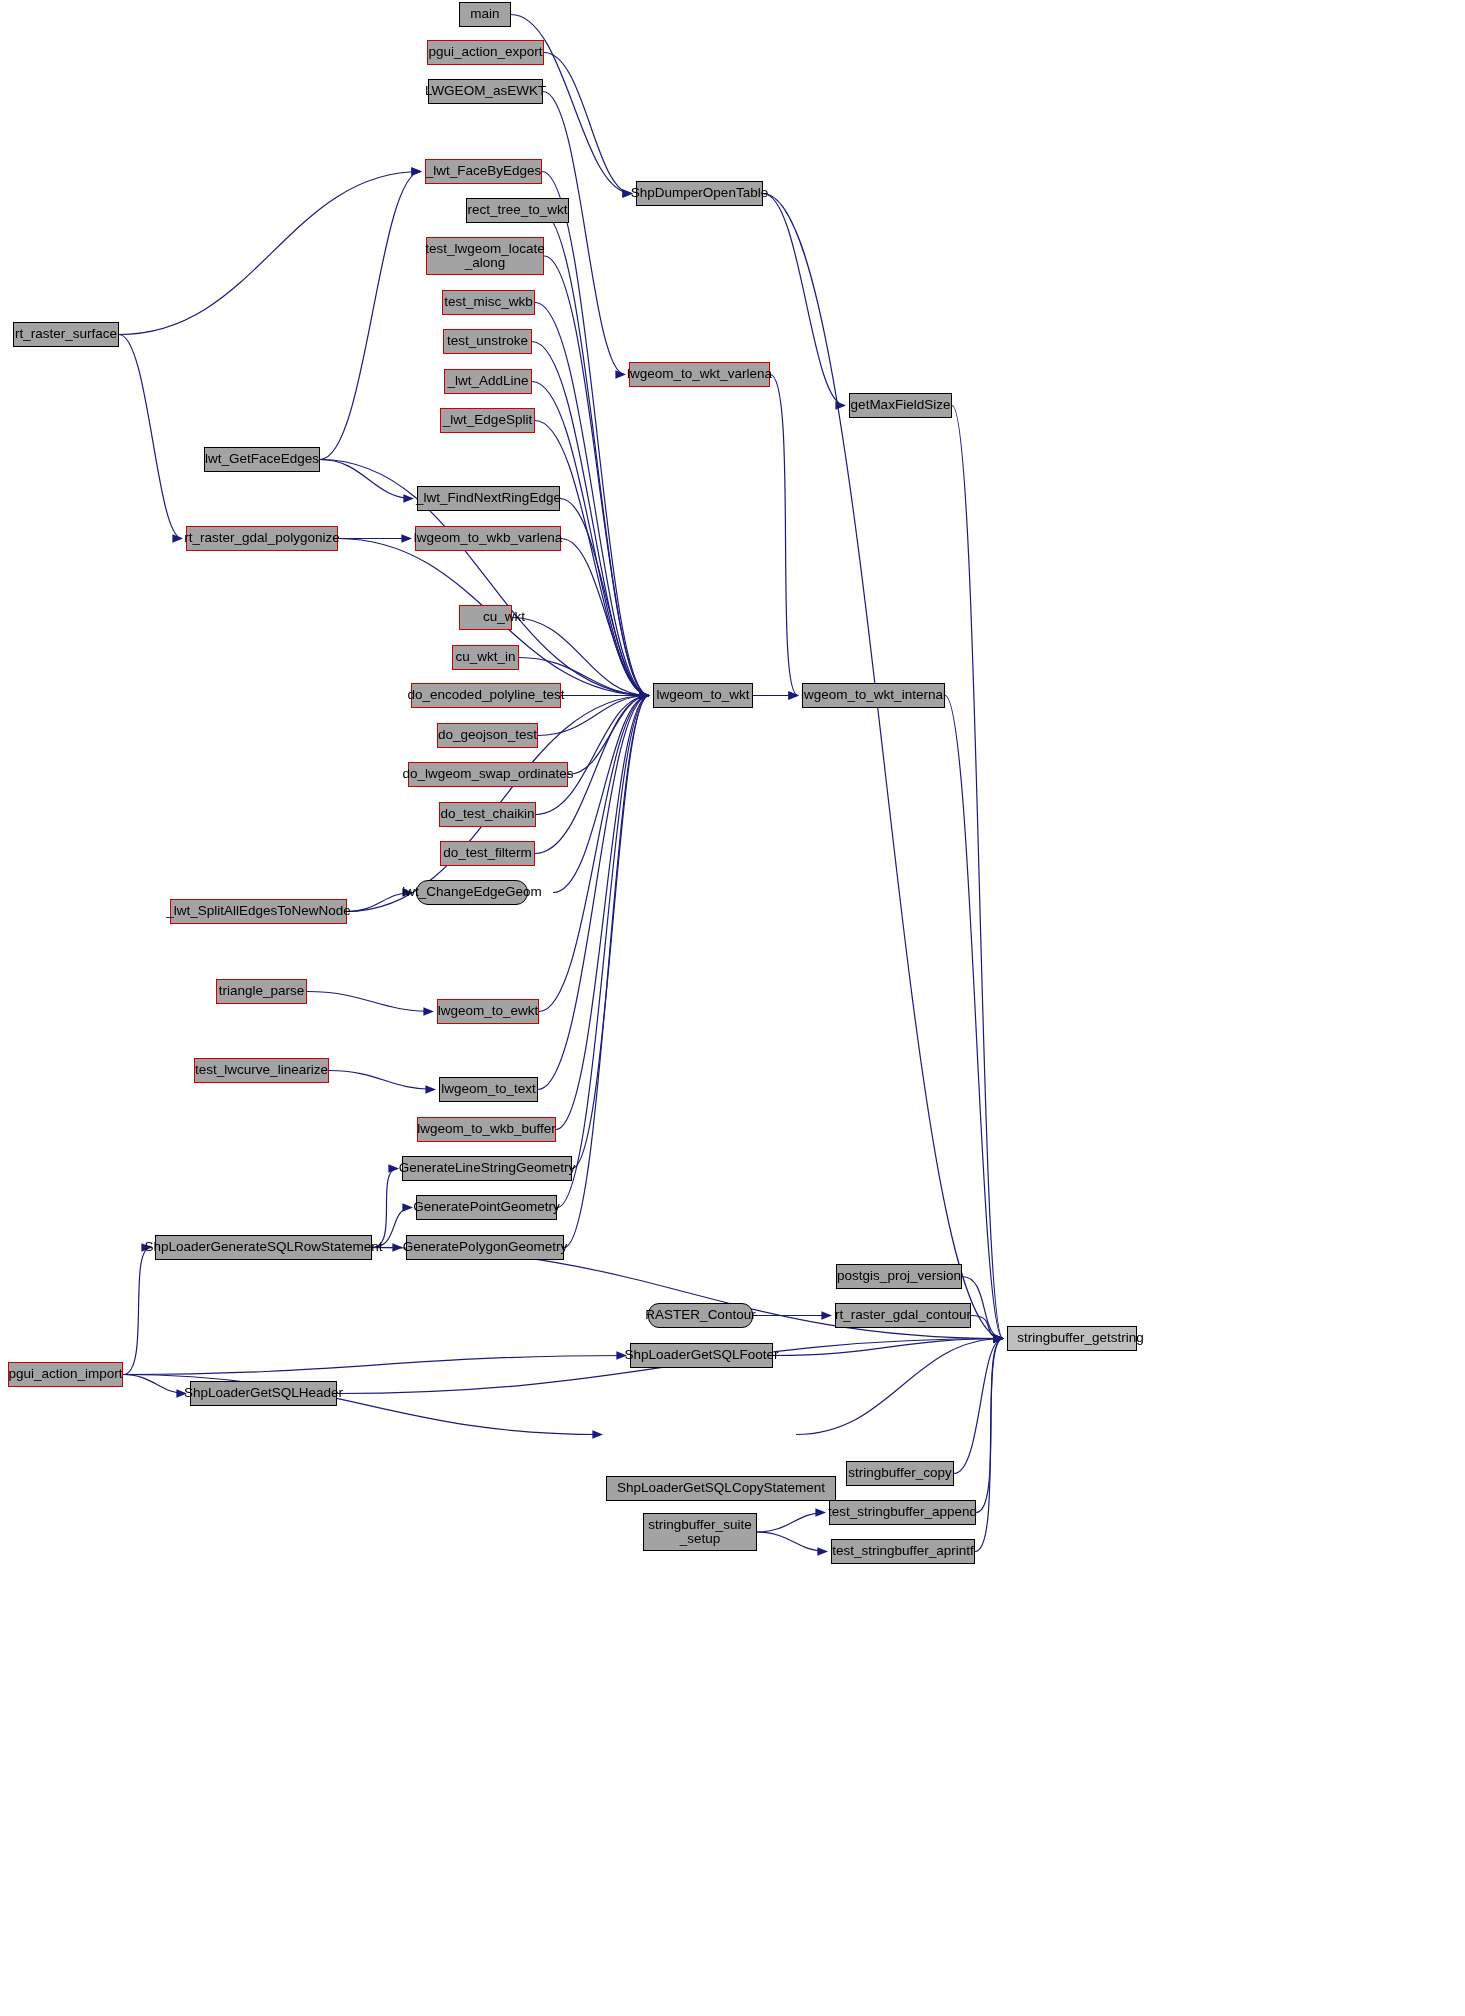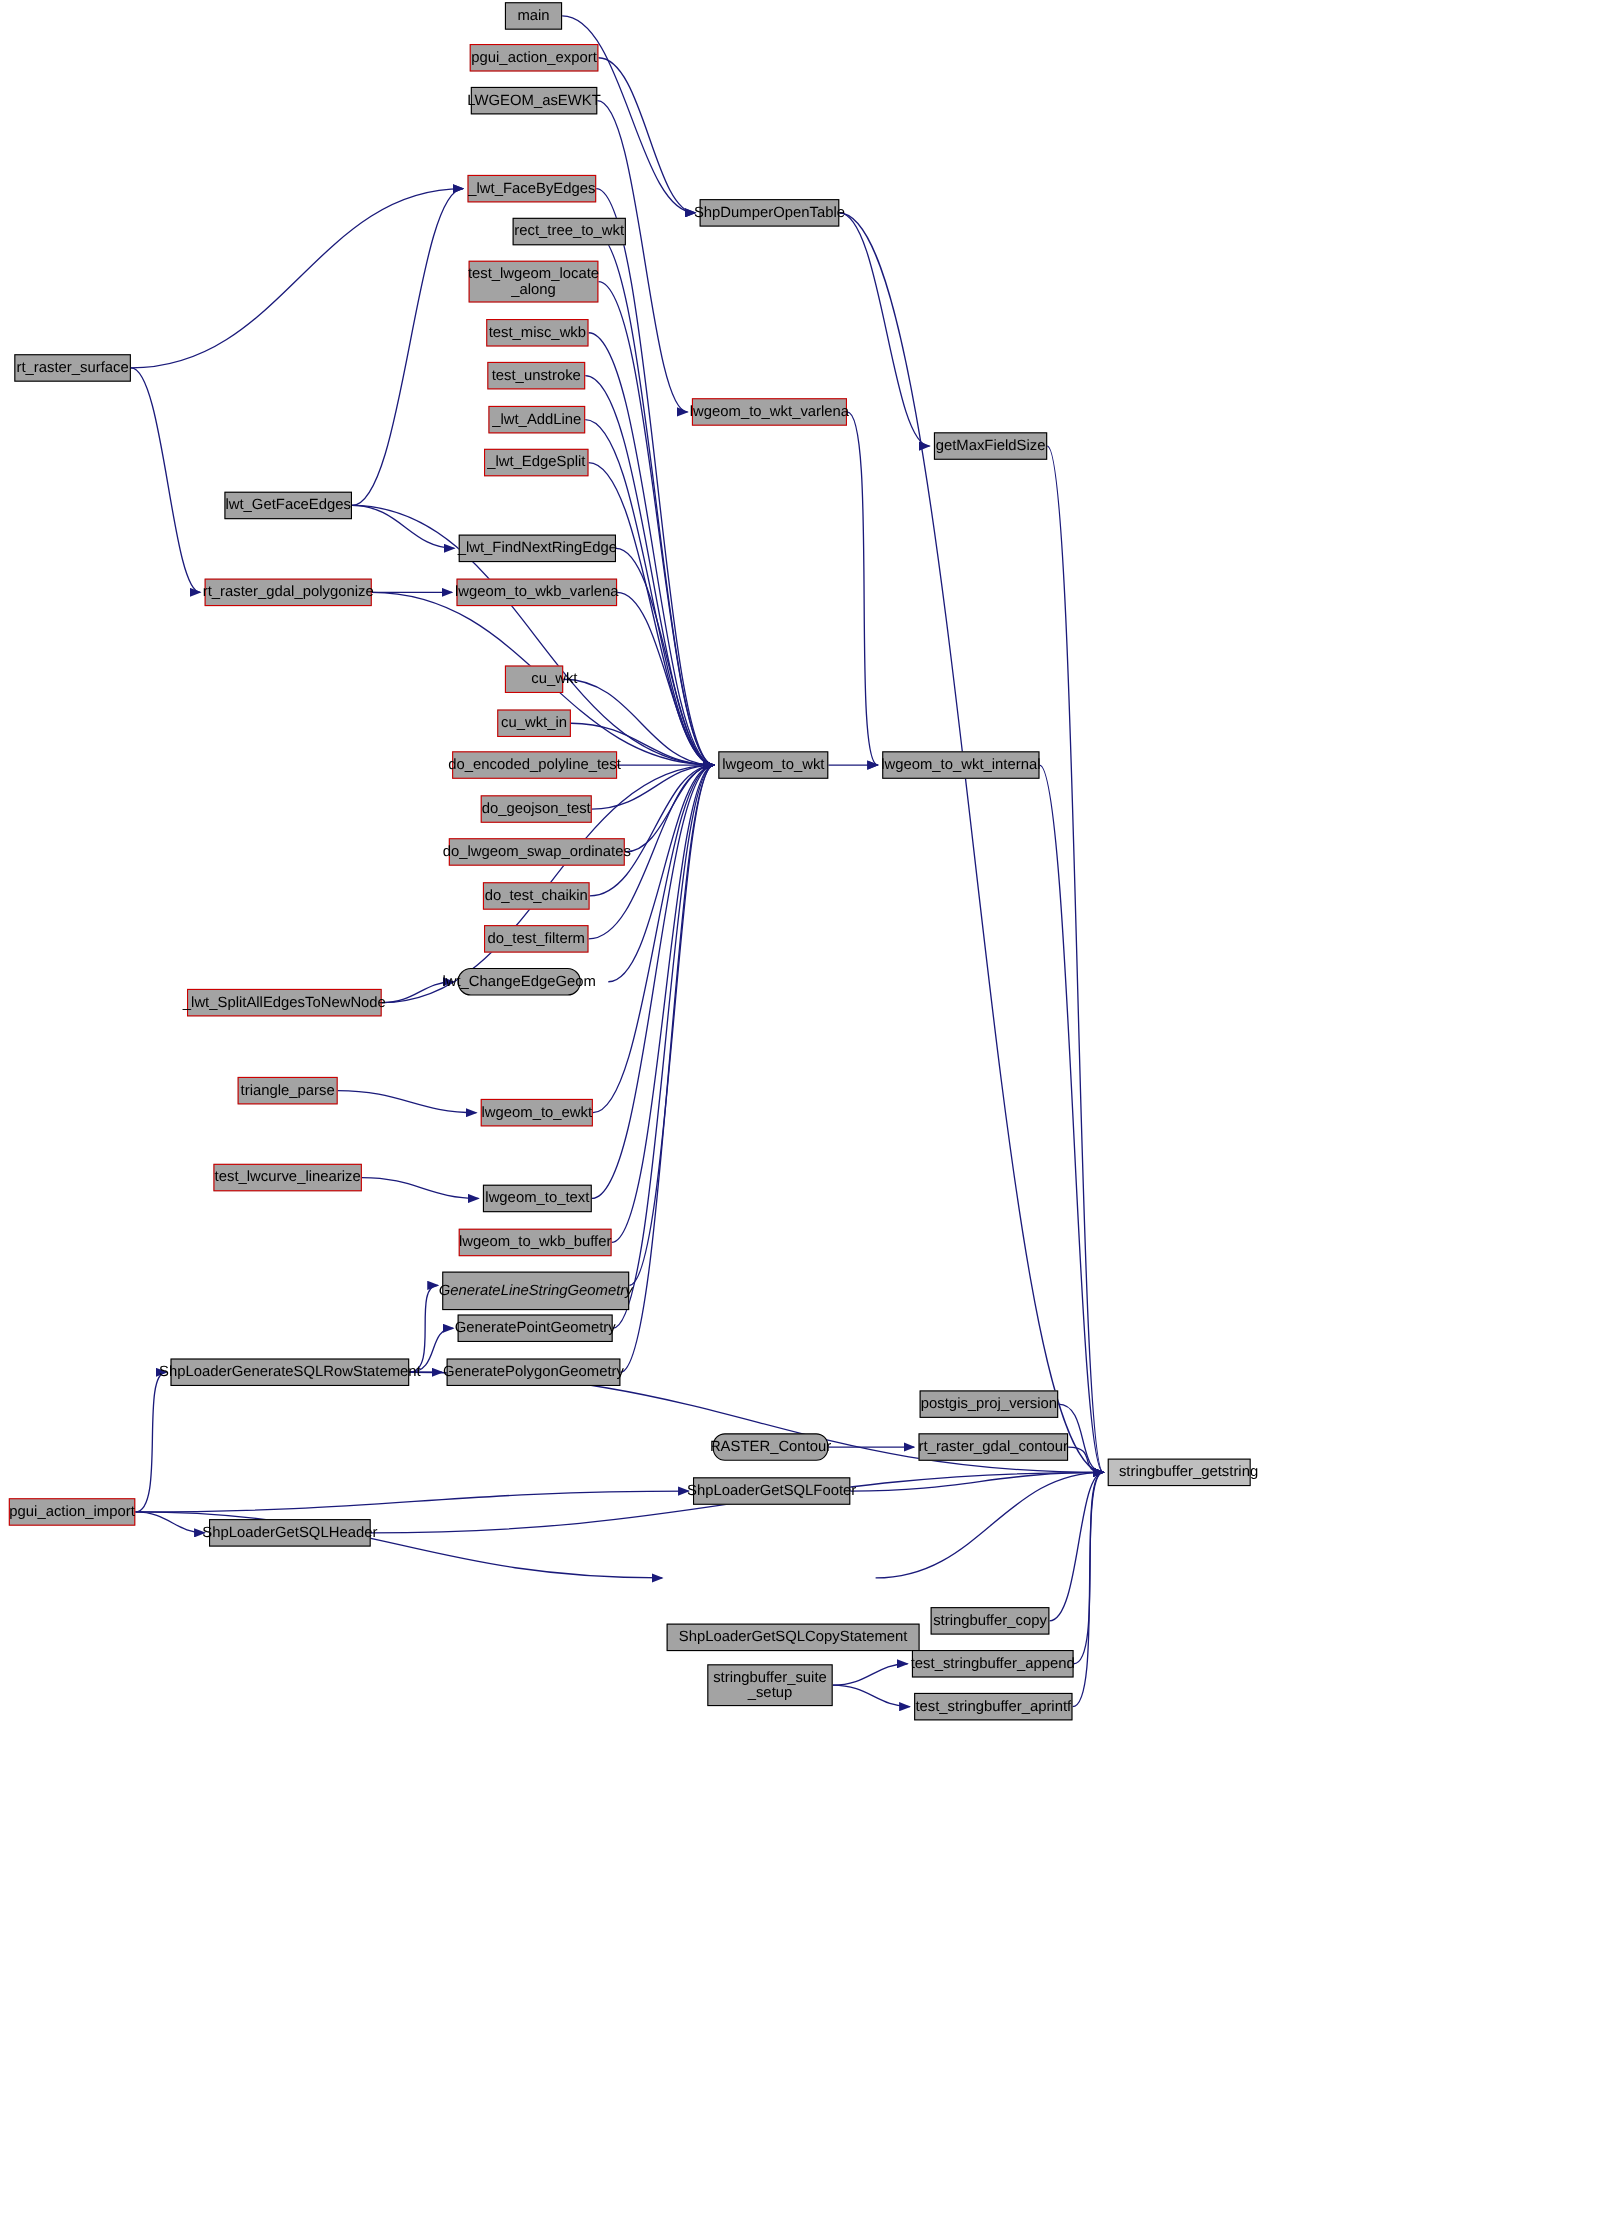--- a/index.html
+++ b/index.html
@@ -152,21 +152,21 @@
       <div class="node red" style="left: 440px; top: 841px; width: 95px; height: 25px;">do_test_filterm</div>
       <div class="node" style="left: 653px; top: 683px; width: 100px; height: 25px;">lwgeom_to_wkt</div>
       <div class="node" style="left: 802px; top: 683px; width: 143px; height: 25px;">lwgeom_to_wkt_internal</div>
       <div class="node" style="left: 416px; top: 880px; width: 112px; height: 25px; border-radius: 12px;">lwt_ChangeEdgeGeom</div>
       <div class="node red" style="left: 170px; top: 899px; width: 177px; height: 25px;">_lwt_SplitAllEdgesToNewNode</div>
       <div class="node red" style="left: 216px; top: 979px; width: 91px; height: 25px;">triangle_parse</div>
       <div class="node red" style="left: 437px; top: 999px; width: 102px; height: 25px;">lwgeom_to_ewkt</div>
       <div class="node red" style="left: 194px; top: 1058px; width: 135px; height: 25px;">test_lwcurve_linearize</div>
       <div class="node" style="left: 439px; top: 1077px; width: 99px; height: 25px;">lwgeom_to_text</div>
       <div class="node red" style="left: 417px; top: 1117px; width: 139px; height: 25px;">lwgeom_to_wkb_buffer</div>
-      <div class="node" style="left: 402px; top: 1156px; width: 170px; height: 35px; font-style: italic;">GenerateLineStringGeometry</div>
+      <div class="node" style="left: 402px; top: 1156px; width: 170px; height: 25px;">GenerateLineStringGeometry</div>
       <div class="node" style="left: 416px; top: 1195px; width: 141px; height: 25px;">GeneratePointGeometry</div>
       <div class="node" style="left: 155px; top: 1235px; width: 217px; height: 25px;">ShpLoaderGenerateSQLRowStatement</div>
       <div class="node" style="left: 406px; top: 1235px; width: 158px; height: 25px;">GeneratePolygonGeometry</div>
       <div class="node" style="left: 836px; top: 1264px; width: 126px; height: 25px;">postgis_proj_version</div>
       <div class="node" style="left: 648px; top: 1303px; width: 105px; height: 25px; border-radius: 11px;">RASTER_Contour</div>
       <div class="node" style="left: 835px; top: 1303px; width: 136px; height: 25px;">rt_raster_gdal_contour</div>
       <div class="node highlight" style="left: 1007px; top: 1326px; width: 130px; height: 25px; padding-left: 20px;">stringbuffer_getstring</div>
       <div class="node" style="left: 630px; top: 1343px; width: 143px; height: 25px;">ShpLoaderGetSQLFooter</div>
       <div class="node red" style="left: 8px; top: 1362px; width: 115px; height: 25px;">pgui_action_import</div>
       <div class="node" style="left: 190px; top: 1381px; width: 147px; height: 25px;">ShpLoaderGetSQLHeader</div>

